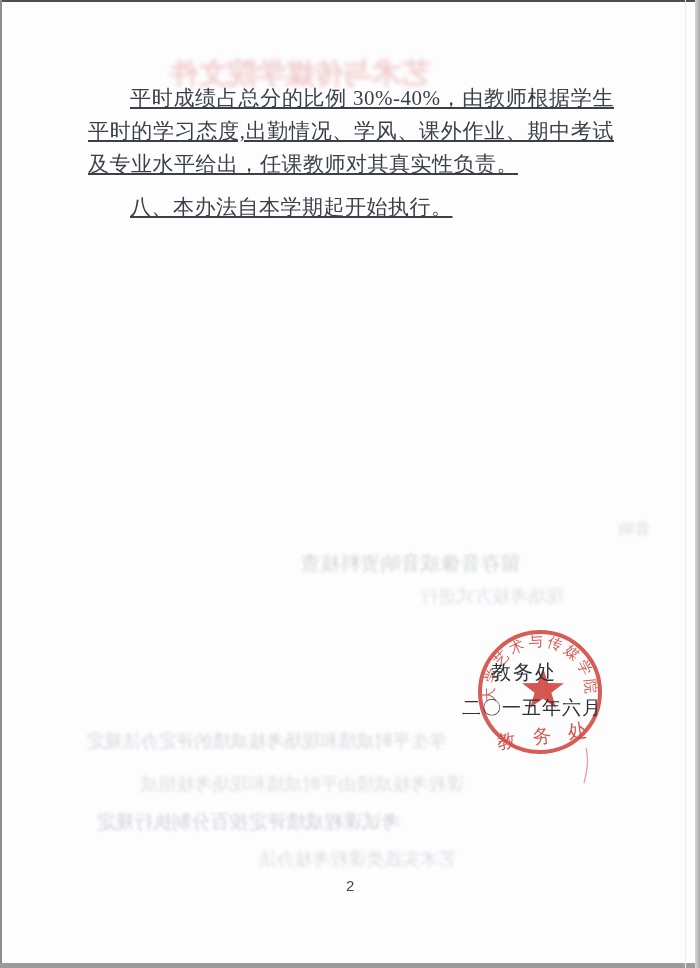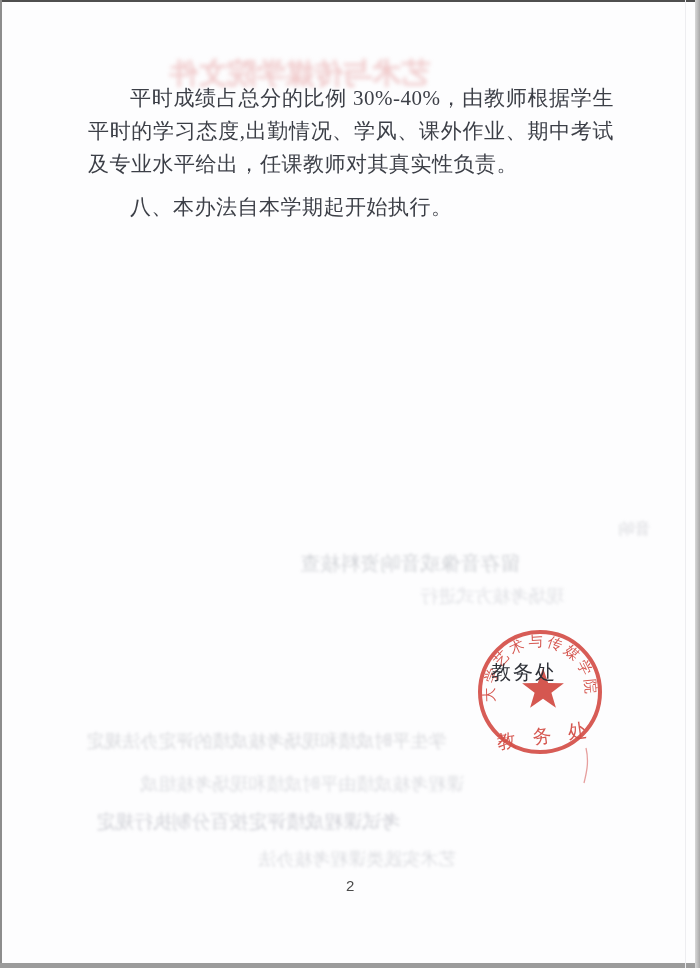--- a/index.html
+++ b/index.html
@@ -18,20 +18,21 @@
 
   
   .doc-body{
     position:absolute; left:88px; top:82px; width:526px; z-index:2;
     text-align:justify;
   }
   .doc-body p{
     margin:0 0 10px 0; text-indent:2em;
     font-size:21px; line-height:33px; letter-spacing:.5px;
     color:#3c3f47;
+    text-decoration:underline;
   }
 
   
   .sig-dept{
     position:absolute; left:491px; top:659px; z-index:3;
     font-size:20px; letter-spacing:2px; color:#2e3138;text-align:center;
   }
   .sig-date{
     position:absolute; left:462px; top:695px; z-index:3;
     font-size:19px; letter-spacing:1px; color:#2e3138;
@@ -93,16 +94,17 @@
     <path id="sealArc" d="M 52.3 115.4 A 46 46 0 1 1 127.7 115.4" fill="none"></path>
     <text font-size="14.5" fill="#cf3b33" letter-spacing="3.2" opacity=".95" font-family="Liberation Serif, serif">
       <textPath href="#sealArc" startOffset="9%">大学艺术与传媒学院</textPath>
     </text>
     <polygon fill="#cf3b33" opacity=".95" points="93,65 98.2,79.9 113.9,80.2 101.4,89.7 105.9,104.8 93,95.8 80.1,104.8 84.6,89.7 72.1,80.2 87.8,79.9"></polygon>
     <text x="95" y="139" transform="rotate(-8 95 133)" text-anchor="middle" font-size="19" fill="#cf3b33" letter-spacing="6" opacity=".95" font-family="Liberation Serif, serif">教 务 处</text>
     <path d="M136 145 C139 158 137 168 134 180" fill="none" stroke="#d96a66" stroke-width="1.3" opacity=".7"></path>
   </svg>
 
   <div class="sig-dept">教务处</div>
+  <div class="sig-date">二〇一五年六月</div>
 
   <div class="page-num">2</div>
 
 </div>
 
 </body></html>

